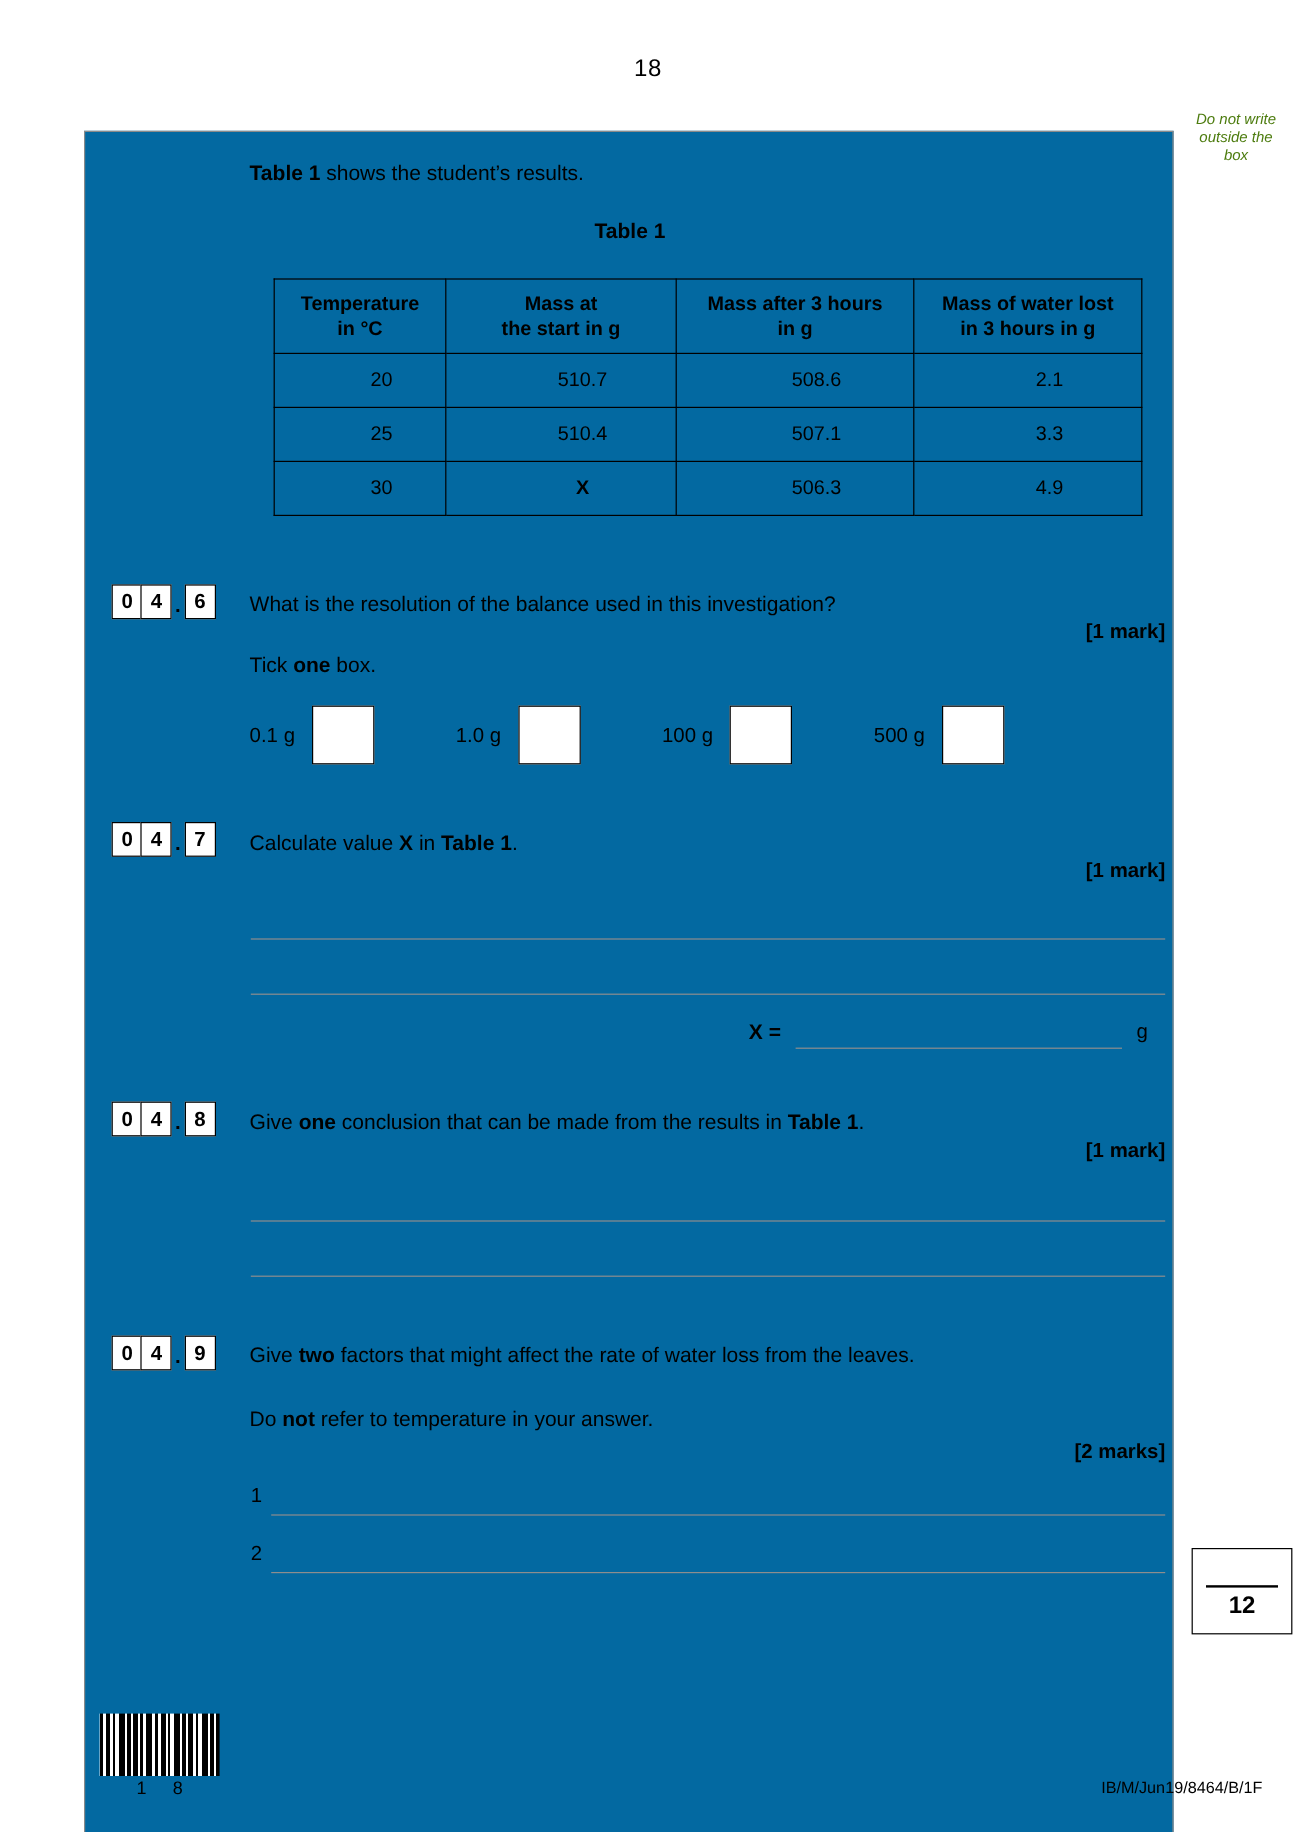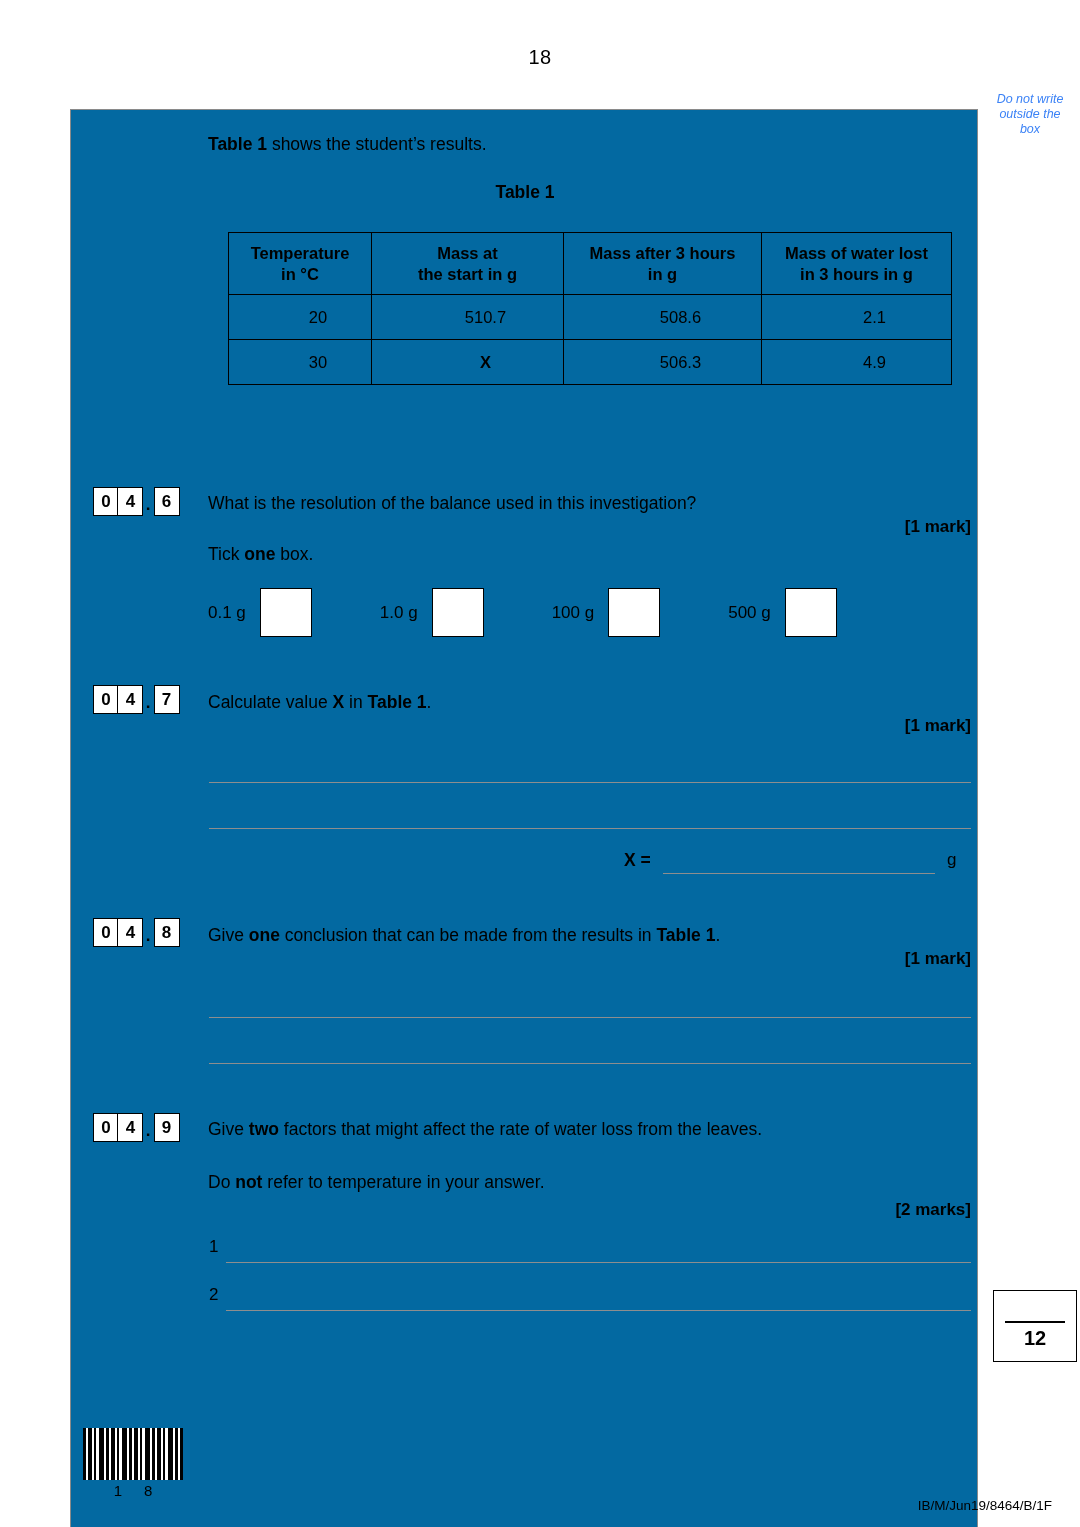--- a/index.html
+++ b/index.html
@@ -25,21 +25,21 @@
   }
 
   
   .dnw {
     position: absolute;
     top: 92px; left: 985px; width: 90px;
     text-align: center;
     font-style: italic;
     font-size: 12.5px;
     line-height: 15px;
-    color: #3b82f6;
+    color: #4d7c0f;
   }
 
   
   .main-box {
     position: absolute;
     left: 70px; top: 109px;
     width: 908px; height: 1508px;
     border: 1.4px solid #8a8a8a;
     background: #0369a1;
   }
@@ -220,21 +220,20 @@
     display: flex;
     justify-content: center;
     gap: 22px;
     font-size: 15px;
   }
 
   .ref-code {
     position: absolute;
     right: 28px; top: 1482px;
     font-size: 13.5px;
-    margin-top: 16px;
   }
 </style>
 </head>
 <body>
 
 <div class="page-number">18</div>
 
 <div class="dnw">
   <div>Do not write</div>
   <div>outside the</div>
@@ -272,20 +271,26 @@
         </tr>
       </thead>
       <tbody>
         <tr>
           <td>20</td>
           <td>510.7</td>
           <td>508.6</td>
           <td>2.1</td>
         </tr>
         <tr>
+          <td>25</td>
+          <td>510.4</td>
+          <td>507.1</td>
+          <td>3.3</td>
+        </tr>
+        <tr>
           <td>30</td>
           <td class="bold-x">X</td>
           <td>506.3</td>
           <td>4.9</td>
         </tr>
       </tbody>
     </table>
 
     <div class="qblock">
       <div class="qnum" style="top: 377px;">

